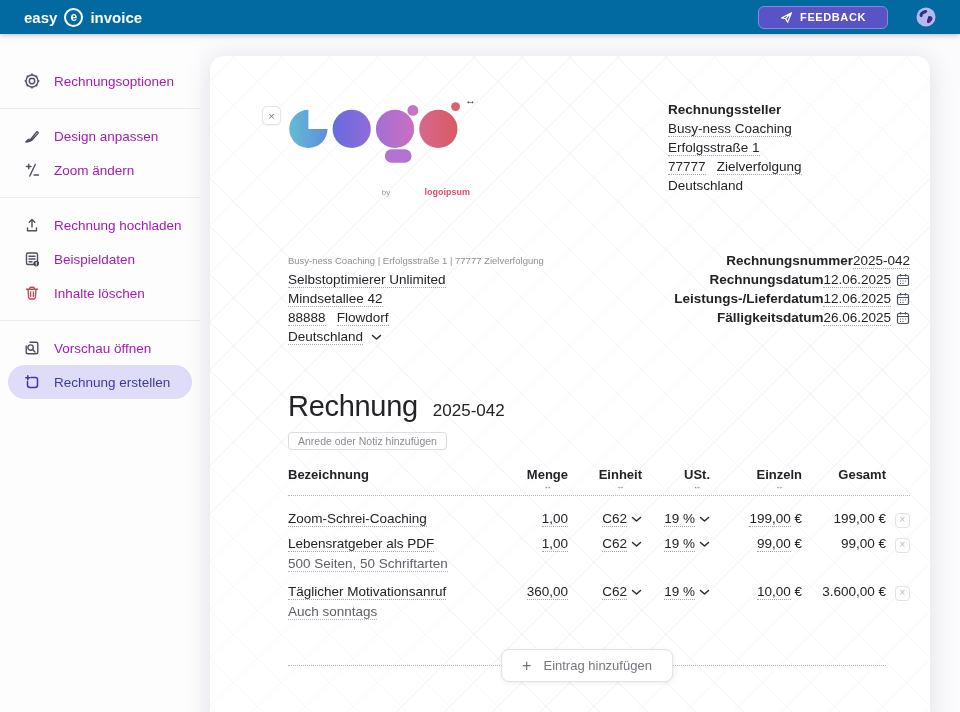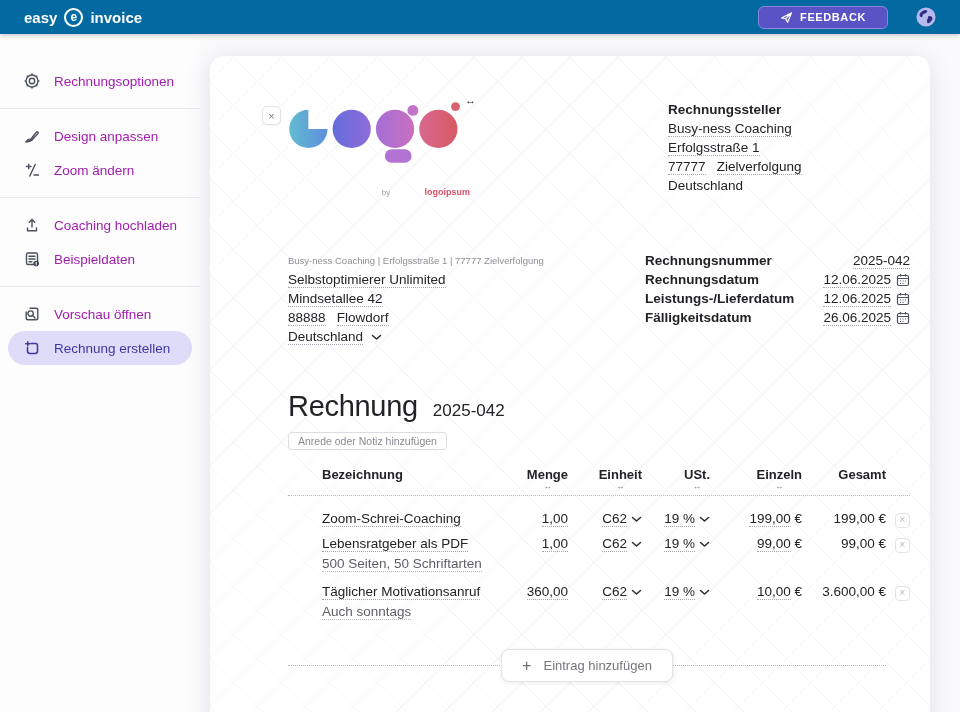--- a/index.html
+++ b/index.html
@@ -52,34 +52,34 @@
 
   .top-row { display:flex; justify-content:space-between; }
   .issuer { width:242px; line-height:19px; }
   .blk-label { font-weight:700; }
 
   .addr-row { display:flex; justify-content:space-between; margin-top:56px; }
   .recipient { width:330px; line-height:19px; }
   .sender-line { margin-bottom:0; }
   .meta { width:265px; }
   .meta-row { display:flex; align-items:center; height:19px; }
-  .meta-row .blk-label { flex:1; }
+  .meta-row .blk-label { flex:1;text-align:right; }
   .meta-val { display:flex; align-items:center; gap:5px; }
   .chev { display:inline-block; margin-left:4px; }
 
   .title-row { margin-top:44px; display:flex; align-items:baseline; gap:15px; }
   .title { font-size:29px; font-weight:500; letter-spacing:-.3px; }
   .title-num { font-size:17px; }
   .note-btn { margin-top:9px; display:inline-block; font-size:10.5px; color:#8a8a92;
     border:1px solid #dcdce2; border-radius:4px; padding:2px 9px; background:#fff; cursor:pointer;
     font-family:inherit; }
 
   
   .itable { margin-top:17px; }
-  .tgrid { display:grid; grid-template-columns:1fr 72px 74px 68px 92px 84px 24px; align-items:start;margin-left:34px; }
+  .tgrid { display:grid; grid-template-columns:1fr 72px 74px 68px 92px 84px 24px; align-items:start; }
   .thead { font-weight:700; font-size:13px; }
   .th-r { text-align:right; }
   .hwrap { display:inline-block; text-align:center; }
   .hwrap .resize { display:block; font-size:8px; color:#6b6b72; line-height:8px; margin-top:1px; cursor:col-resize; }
   .rule-dotted { border-top:1px dotted #b6b6bd; margin-top:3px; }
   .cell-r { text-align:right; white-space:nowrap; }
   .item-row { margin-top:6px; line-height:19px; }
   .item-row.first { margin-top:13px; }
   .item-row.gap { margin-top:9px; }
   .desc { grid-column:1; color:#5e5f66; line-height:19px; margin-top:1px; }
@@ -156,32 +156,43 @@
     <span>Zoom ändern</span>
   </div>
   <div class="side-sep"></div>
   <div class="side-item">
     <span class="sicon">
       <svg width="18" height="18" viewBox="0 0 18 18" fill="none" stroke="#4b505c" stroke-width="1.4" stroke-linecap="round" stroke-linejoin="round">
         <path d="M4.5 12 v2.8 h9 V12"></path>
           <path d="M9 11 V3.5 M6.2 6.2 L9 3.4 L11.8 6.2"></path>
       </svg>
     </span>
-    <span>Coaching hochladen</span>
+    <span>Rechnung hochladen</span>
   </div>
   <div class="side-item">
     <span class="sicon">
       <svg width="18" height="18" viewBox="0 0 18 18" fill="none" stroke="#4b505c" stroke-width="1.4" stroke-linecap="round">
         <rect x="3.5" y="3" width="11" height="11.5" rx="1.5"></rect>
         <path d="M6 6.3 h6 M6 9 h6 M6 11.7 h3"></path>
         <circle cx="13.2" cy="13.6" r="2.8" fill="#3f4351" stroke="none"></circle>
         <path d="M13.2 12.3 v1.6 M13.2 15.1 v.01" stroke="#fff" stroke-width="1.1"></path>
       </svg>
     </span>
     <span>Beispieldaten</span>
+  </div>
+  <div class="side-item">
+    <span class="sicon">
+      <svg width="18" height="18" viewBox="0 0 18 18" fill="none" stroke="#c14f4f" stroke-width="1.4" stroke-linecap="round" stroke-linejoin="round">
+        <path d="M3.5 5.3 h11"></path>
+        <path d="M6.8 5.3 V4.1 a.9.9 0 0 1 .9-.9 h2.6 a.9.9 0 0 1 .9.9 V5.3"></path>
+        <path d="M5 5.3 l.7 8.3 a1.6 1.6 0 0 0 1.6 1.4 h3.4 a1.6 1.6 0 0 0 1.6-1.4 l.7-8.3"></path>
+        <path d="M7.6 8 v4.3 M10.4 8 v4.3"></path>
+      </svg>
+    </span>
+    <span>Inhalte löschen</span>
   </div>
   <div class="side-sep"></div>
   <div class="side-item">
     <span class="sicon">
       <svg width="18" height="18" viewBox="0 0 18 18" fill="none" stroke="#4b505c" stroke-width="1.4" stroke-linecap="round">
         <path d="M7 3.2 H13 a1.8 1.8 0 0 1 1.8 1.8 V13 a1.8 1.8 0 0 1 -1.8 1.8 H5 A1.8 1.8 0 0 1 3.2 13 V7"></path>
         <circle cx="7.6" cy="8.6" r="2.7"></circle>
           <path d="M9.6 10.6 L12 13"></path>
       </svg>
     </span>

